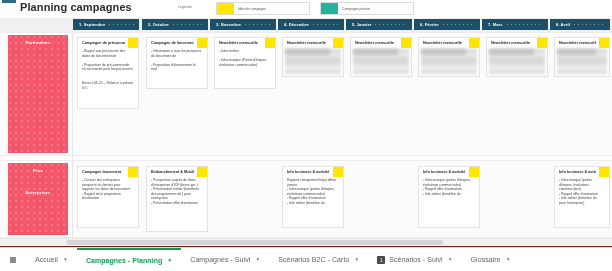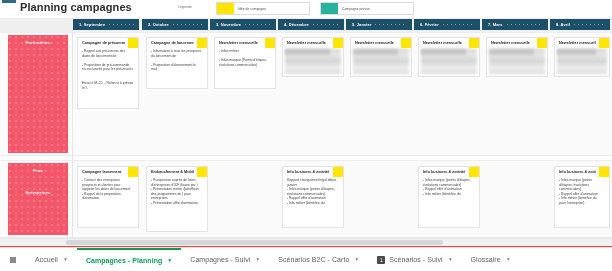--- a/index.html
+++ b/index.html
@@ -2,21 +2,21 @@
 <html><head>
 <meta charset="utf-8">
 <style>
   * { box-sizing: border-box; margin: 0; padding: 0; }
   html, body {
     width: 612px; height: 271px;
     overflow: hidden;
     background: #ffffff;
     font-family: "Liberation Sans", sans-serif;
   }
-  #app { position: relative; width: 612px; height: 271px; background: #ef4444; }
+  #app { position: relative; width: 612px; height: 271px; background: #7f1d1d; }
 
   
   .titlebar {
     position: absolute; left: 0; top: 0; width: 612px; height: 18px;
     background: #ffffff;
   }
   .tb-nub {
     position: absolute; left: 2px; top: 0px; width: 14px; height: 3px;
     background: #2e6b7d;
   }

